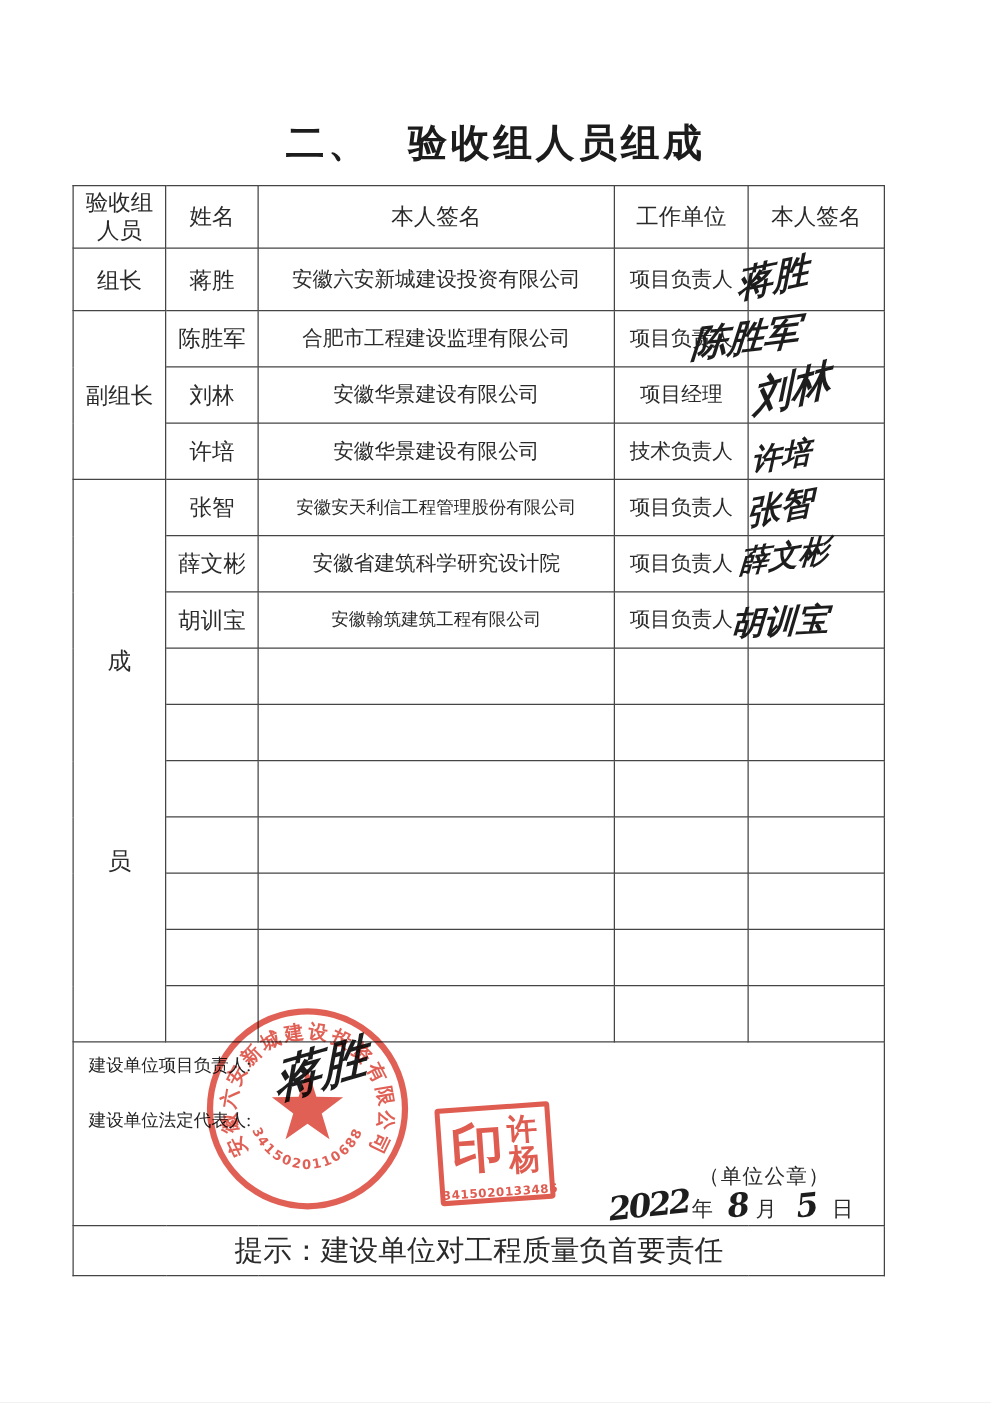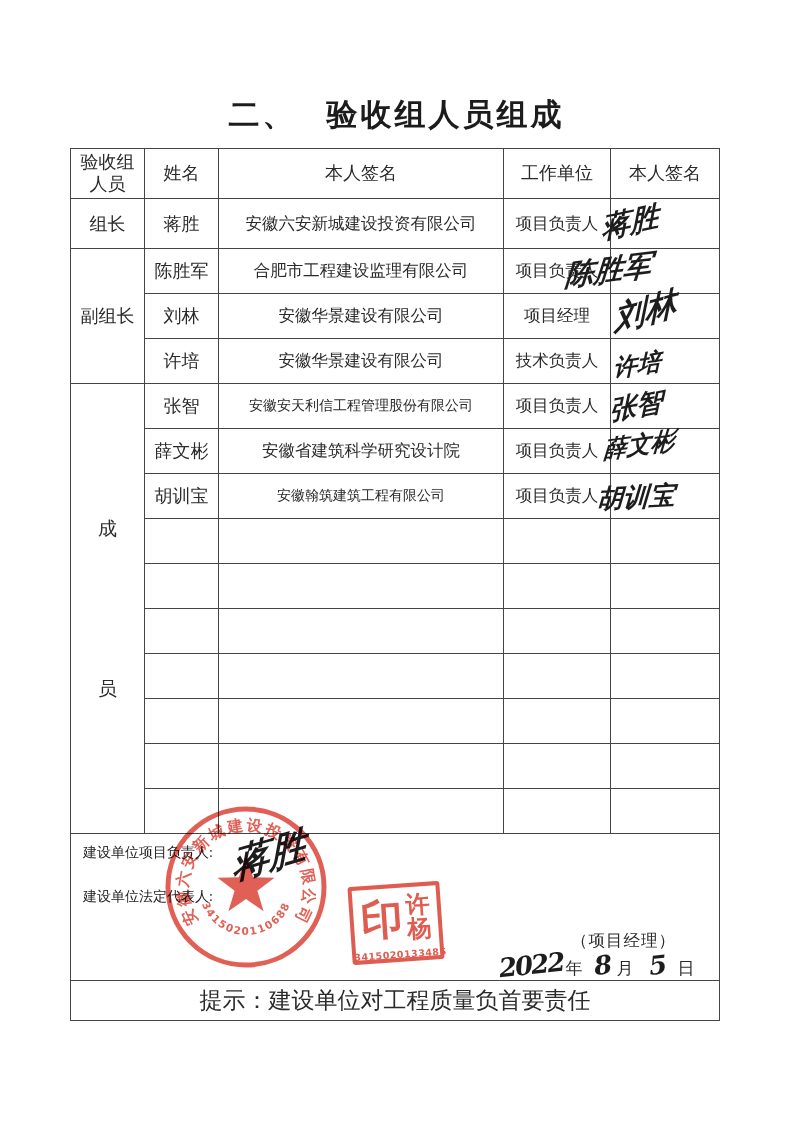--- a/index.html
+++ b/index.html
@@ -13,21 +13,21 @@
     overflow:hidden;
   }
   .doc-title {
     position:absolute; top:94px; left:0; width:100%;
     text-align:center; font-weight:bold; font-size:31px;
     letter-spacing:3px; color:#1c1c1c;
   }
   .doc-title .title-prefix { margin-right:30px; }
 
   table.personnel {
-    position:absolute; left:70px; top:148px; width:649px;
+    position:absolute; left:58px; top:148px; width:649px;
     border-collapse:collapse; table-layout:fixed;
   }
   .personnel td, .personnel th {
     border:1.6px solid #454545;
     padding:0; text-align:center; vertical-align:middle;
     font-weight:normal; color:#2a2a2a;
     overflow:visible;
   }
   .hdr { font-size:18px; height:49px; line-height:1.2; }
   .row-h { height:45px; }
@@ -239,21 +239,21 @@
           <td></td>
           <td></td>
           <td></td>
     </tr>
 
     <tr>
       <td class="footer-cell" colspan="5">
         <span class="footer-label lbl-leader">建设单位项目负责人:</span>
         <span class="sig sig-footer">蒋胜</span>
         <span class="footer-label lbl-legal">建设单位法定代表人:</span>
-        <span class="seal-note">（项目经理）</span>
+        <span class="seal-note">（单位公章）</span>
         <span class="date-line">
           <span class="hand hand-year">2022</span><span>年</span><span class="hand hand-month">8</span><span>月</span><span class="hand hand-day">5</span><span>日</span>
         </span>
       </td>
     </tr>
 
     <tr>
       <td class="tip-cell" colspan="5">提示：建设单位对工程质量负首要责任</td>
     </tr>
   </tbody>

